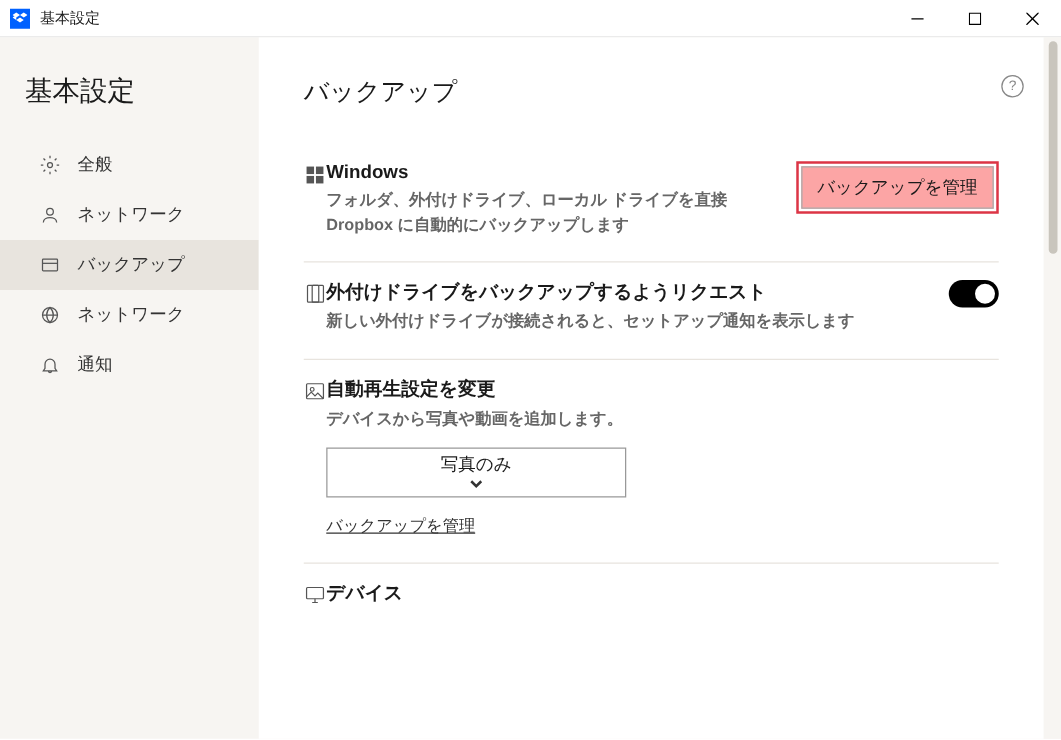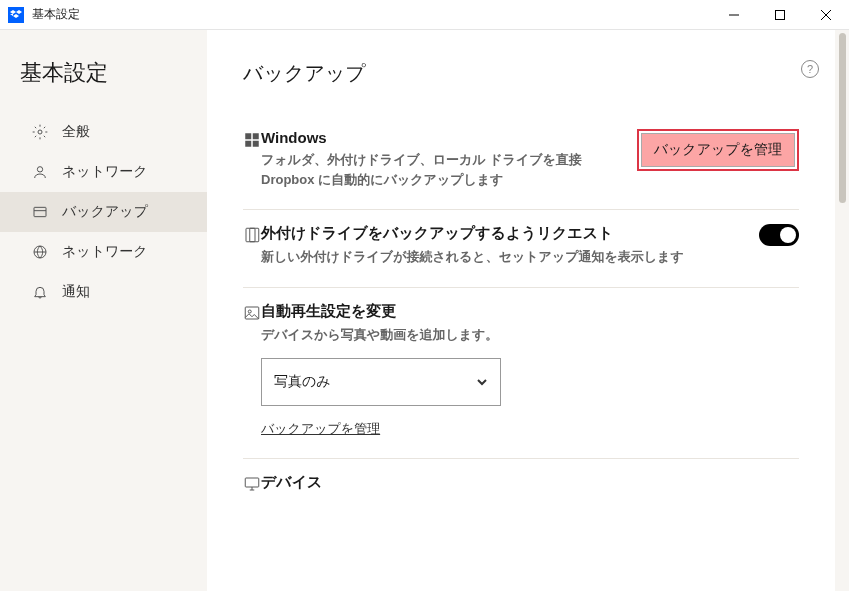--- a/index.html
+++ b/index.html
@@ -25,21 +25,21 @@
 .setting-row { display: flex; align-items: flex-start; gap: 0; padding: 14px 0 20px 0; border-bottom: 1px solid #e8e4de; }
 .setting-row:last-child { border-bottom: none; }
 .setting-icon { width: 18px; height: 18px; flex-shrink: 0; margin-top: 2px; }
 .setting-icon svg { width: 18px; height: 18px; fill: none; stroke: #555; stroke-width: 1.3; }
 .setting-body { flex: 1; }
 .setting-heading { font-size: 15px; font-weight: 600; color: #1a1a1a; margin-bottom: 4px; }
 .setting-desc { font-size: 13px; color: #666; line-height: 1.5; font-weight: bold; }
 .setting-action { flex-shrink: 0; }
 .toggle { width: 40px; height: 22px; background: #000; border-radius: 11px; position: relative; cursor: pointer; }
 .toggle::after { content: ""; position: absolute; width: 16px; height: 16px; background: #fff; border-radius: 50%; top: 3px; right: 3px; }
-.select-box { border: 1px solid #999; padding: 14px 12px; width: 240px; display: flex; align-items: center; justify-content: space-between; font-size: 14px; cursor: pointer; margin-top: 14px; background: #fff; }
+.select-box { border: 1px solid #999; padding: 4px 12px; width: 240px; display: flex; align-items: center; justify-content: space-between; font-size: 14px; cursor: pointer; margin-top: 14px; background: #fff; flex-direction: column; }
 .select-box svg { width: 12px; height: 12px; stroke: #333; stroke-width: 2; fill: none; }
 .link { font-size: 13px; color: #333; text-decoration: underline; margin-top: 14px; display: inline-block; cursor: pointer; }
 .content-container { position: relative; flex: 1; display: flex; }
 .scroll-track { width: 14px; background: #f7f5f2; position: relative; }
 .scroll-thumb { position: absolute; top: 3px; right: 3px; width: 7px; height: 170px; background: #c9c5bd; border-radius: 4px; }
 .highlight-btn { border: 2px solid #dc3545; padding: 2px; display: inline-block; }
 .highlight-btn .inner { border: 1px solid #aaa; padding: 7px 12px; font-size: 14px; background: #fca5a5; cursor: pointer; }
 </style>
 </head>
 <body>

